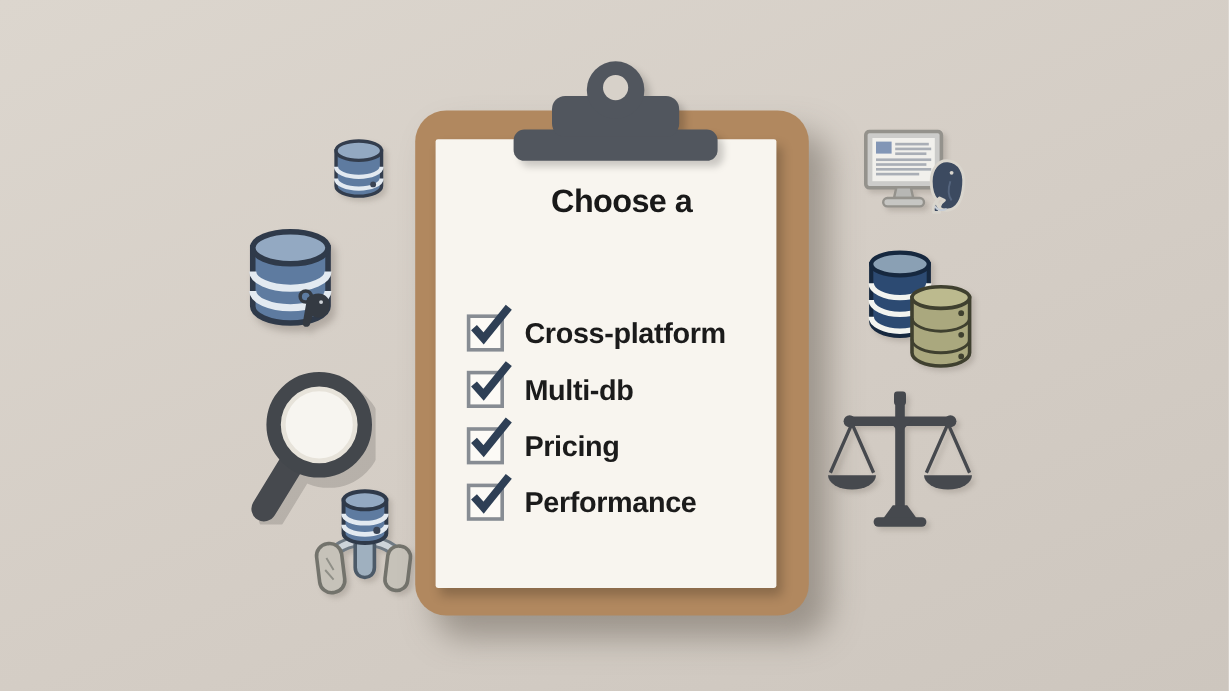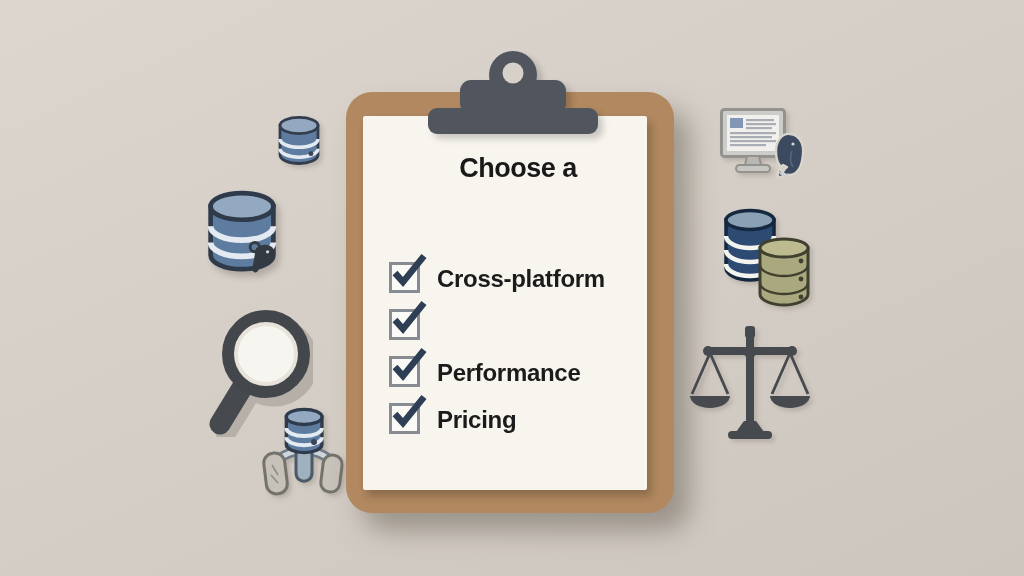--- a/index.html
+++ b/index.html
@@ -123,36 +123,37 @@
           </svg>
       </span>
       <span class="check-label">Cross-platform</span>
     </div>
     <div class="check-row">
       <span class="checkbox">
         <svg viewBox="0 0 40 38">
             <polyline points="7,21 15,30 36,4" fill="none" stroke="#2e3f55" stroke-width="6.5"></polyline>
           </svg>
       </span>
+      <span class="check-label">Multi-db</span>
+    </div>
+    <div class="check-row">
+      <span class="checkbox">
+        <svg viewBox="0 0 40 38">
+            <polyline points="7,21 15,30 36,4" fill="none" stroke="#2e3f55" stroke-width="6.5"></polyline>
+          </svg>
+      </span>
+      <span class="check-label">Pricing</span>
     </div>
     <div class="check-row">
       <span class="checkbox">
         <svg viewBox="0 0 40 38">
             <polyline points="7,21 15,30 36,4" fill="none" stroke="#2e3f55" stroke-width="6.5"></polyline>
           </svg>
       </span>
       <span class="check-label">Performance</span>
-    </div>
-    <div class="check-row">
-      <span class="checkbox">
-        <svg viewBox="0 0 40 38">
-            <polyline points="7,21 15,30 36,4" fill="none" stroke="#2e3f55" stroke-width="6.5"></polyline>
-          </svg>
-      </span>
-      <span class="check-label">Pricing</span>
     </div>
   </div>
 
   <svg class="icon light-shadow" style="left:720px;top:108px;width:80px;height:70px" viewBox="0 0 80 70">
     <rect x="1.5" y="1.5" width="63" height="47" rx="3" fill="#ccccca" stroke="#94928c" stroke-width="3"></rect>
     <rect x="7" y="7" width="52" height="36" fill="#f1f0ec"></rect>
     <rect x="10" y="10" width="13" height="10" fill="#8296b6"></rect>
     <rect x="26" y="11" width="28" height="2.2" fill="#a9aeb6"></rect>
     <rect x="26" y="15" width="30" height="2.2" fill="#a9aeb6"></rect>
     <rect x="26" y="19" width="26" height="2.2" fill="#a9aeb6"></rect>

